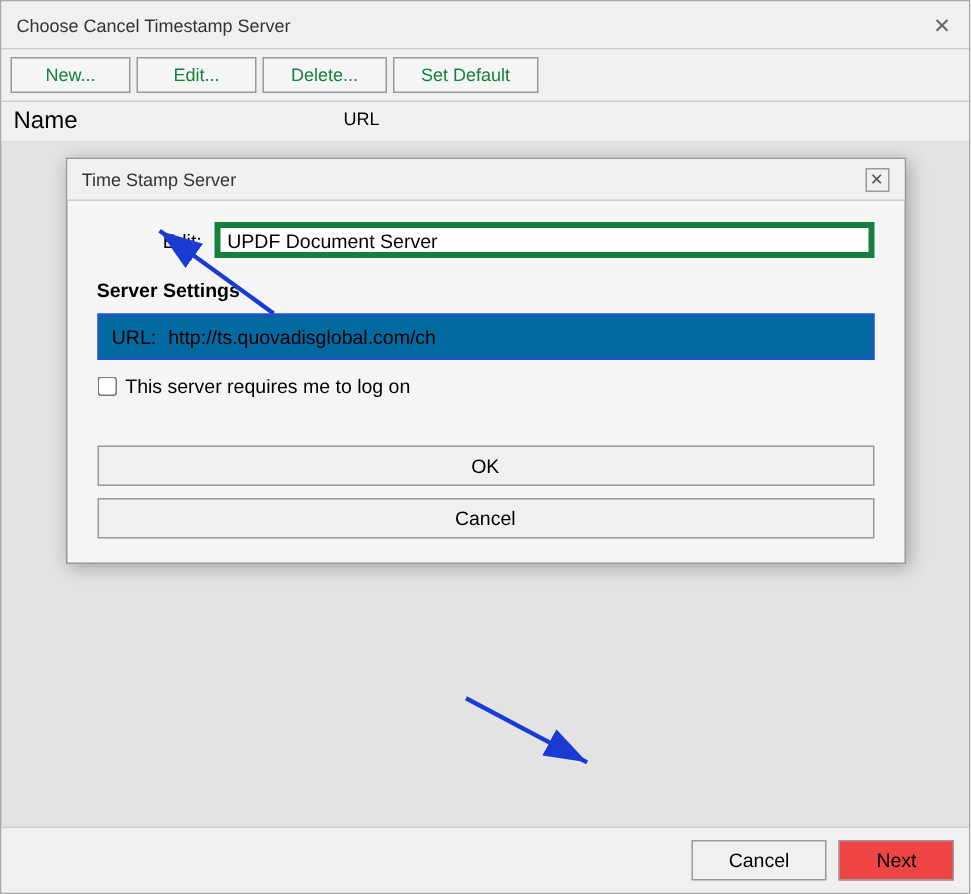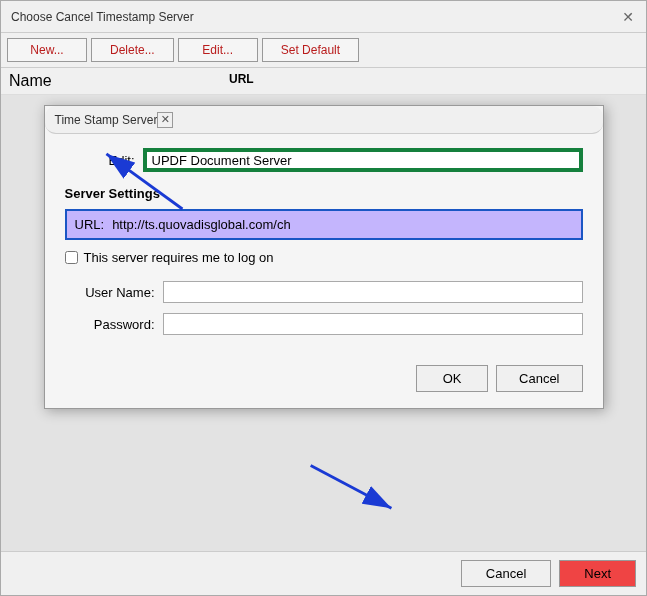--- a/index.html
+++ b/index.html
@@ -57,41 +57,41 @@
       gap: 4px;
       background: #f0f0f0;
     }
 
     .toolbar-btn {
       padding: 4px 18px;
       border: 1px solid #999;
       background: #f5f5f5;
       cursor: pointer;
       font-size: 12px;
-      color: #b91c1c;
+      color: #15803d;
       min-width: 80px;
       text-align: center;
     }
 
     .outer-table-header {
       display: flex;
       padding: 4px 8px;
       background: #f0f0f0;
       border-bottom: 1px solid #ddd;
     }
 
     .th-name {
       width: 220px;
       font-size: 16px;
       font-weight: normal;
     }
 
     .th-url {
       font-size: 12px;
-      font-weight: bold;
+      font-weight: normal;
     }
 
     .outer-content {
       flex: 1;
       padding: 8px;
       position: relative;
       overflow: hidden;
     }
 
     
@@ -115,22 +115,22 @@
       width: 560px;
       box-shadow: 2px 2px 12px rgba(0,0,0,0.3);
     }
 
     .modal-title-bar {
       background: #f0f0f0;
       border-bottom: 1px solid #ccc;
       padding: 5px 10px;
       display: flex;
       align-items: center;
+      justify-content: space-between;
       height: 28px;
-      border-radius: 11px;
     }
 
     .modal-title-text {
       font-size: 12px;
       color: #333;
     }
 
     .modal-close-btn {
       width: 16px;
       height: 16px;
@@ -177,21 +177,21 @@
     }
 
     .section-label {
       font-size: 13px;
       font-weight: bold;
       margin-bottom: 8px;
     }
 
     .url-box {
       border: 2px solid #1a56c4;
-      background: #c4b5fd;
+      background: #0369a1;
       padding: 6px 8px;
       margin-bottom: 10px;
       display: flex;
       align-items: center;
     }
 
     .url-label {
       font-size: 13px;
       margin-right: 8px;
       flex-shrink: 0;
@@ -242,20 +242,21 @@
       font-size: 13px;
       padding: 2px 5px;
       outline: none;
     }
 
     .modal-footer {
       display: flex;
       justify-content: flex-end;
       gap: 8px;
       padding: 0 20px 16px 20px;
+      flex-direction: column;
     }
 
     .modal-btn {
       padding: 5px 22px;
       border: 1px solid #999;
       background: #f0f0f0;
       cursor: pointer;
       font-size: 13px;
       min-width: 72px;
       text-align: center;
@@ -300,22 +301,22 @@
 
 <div class="outer-window">
 
   <div class="outer-title-bar">
     <span>Choose Cancel Timestamp Server</span>
     <div class="title-close">✕</div>
   </div>
 
   <div class="outer-toolbar">
     <button class="toolbar-btn">New...</button>
+    <button class="toolbar-btn">Edit...</button>
     <button class="toolbar-btn">Delete...</button>
-    <button class="toolbar-btn">Edit...</button>
     <button class="toolbar-btn">Set Default</button>
   </div>
 
   <div class="outer-table-header">
     <div class="th-name">Name</div>
     <div class="th-url">URL</div>
   </div>
 
   <div class="outer-content">
 
@@ -339,30 +340,20 @@
           <div class="url-box">
             <span class="url-label">URL:</span>
             <input class="url-input" type="text" value="http://ts.quovadisglobal.com/ch" style="">
           </div>
 
           <div class="checkbox-row">
             <input type="checkbox" style="">
             <span>This server requires me to log on</span>
           </div>
 
-          <div class="credentials-section">
-            <div class="cred-row">
-              <label class="cred-label">User Name:</label>
-              <input class="cred-input" type="text" style="">
-            </div>
-            <div class="cred-row">
-              <label class="cred-label">Password:</label>
-              <input class="cred-input" type="password" style="">
-            </div>
-          </div>
         </div>
 
         <div class="modal-footer">
           <button class="modal-btn">OK</button>
           <button class="modal-btn">Cancel</button>
         </div>
       </div>
     </div>
 
     <svg class="arrow-overlay" viewBox="0 0 647 480">

